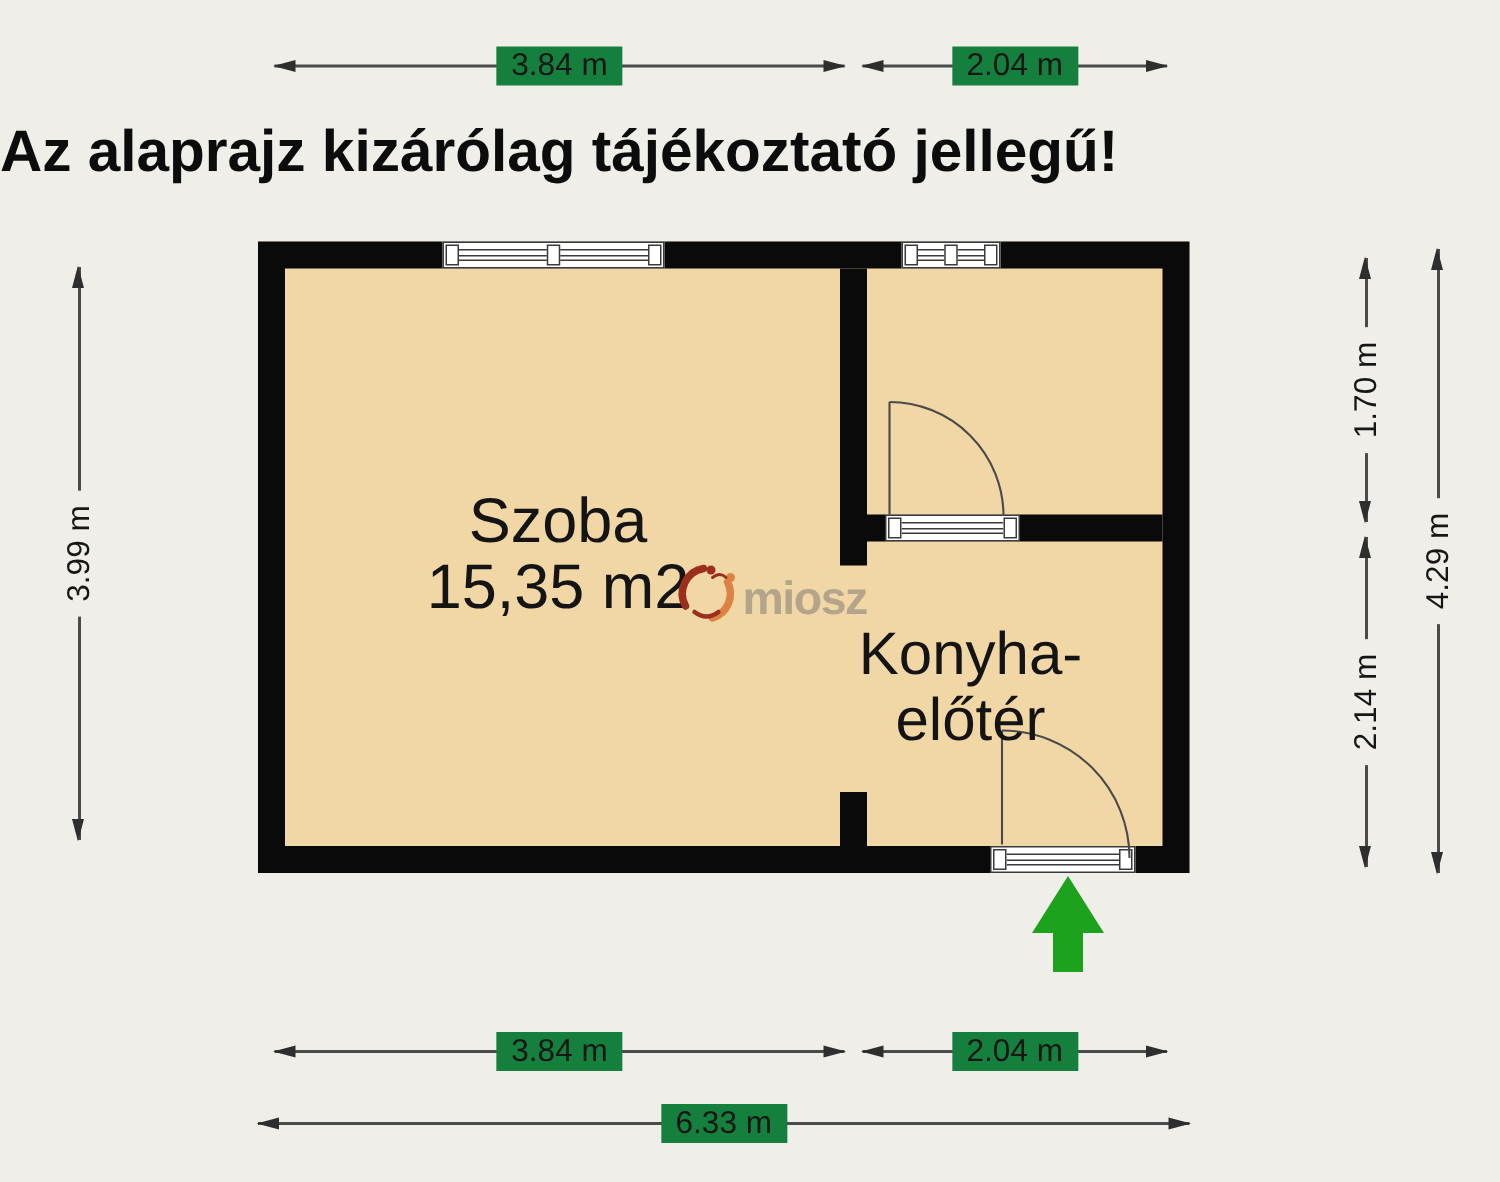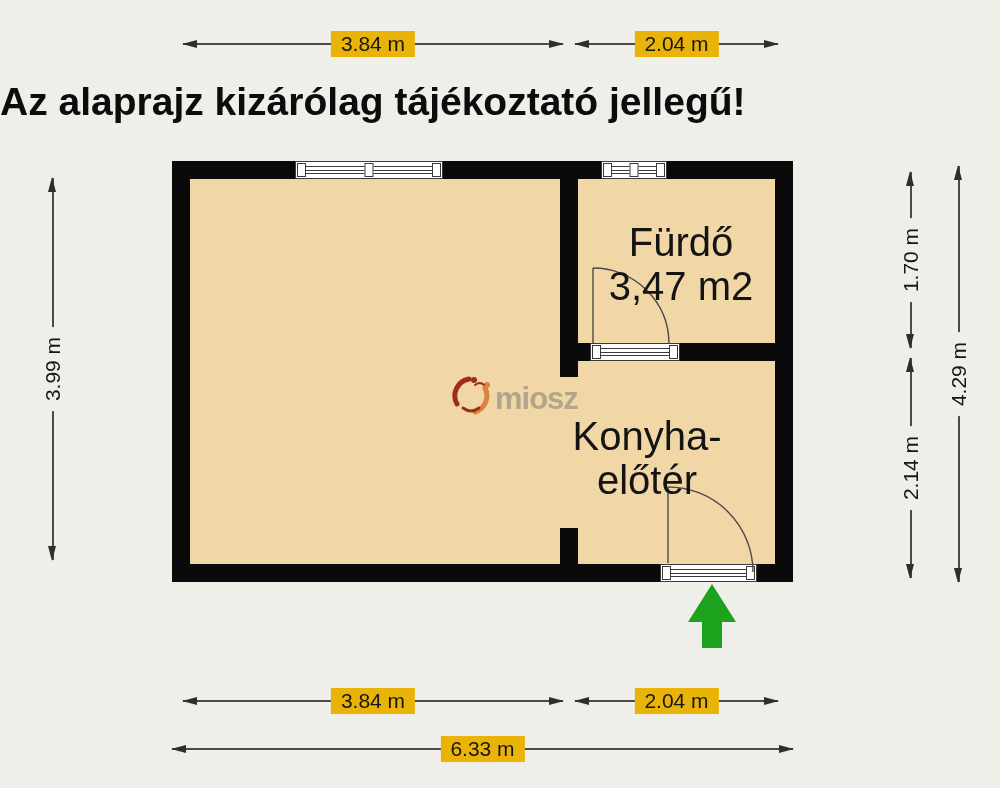--- a/index.html
+++ b/index.html
@@ -90,21 +90,21 @@
   .dimh .ah-r {
     position: absolute; right: -1px; top: -5px;
     width: 0; height: 0;
     border-top: 4.5px solid transparent;
     border-bottom: 4.5px solid transparent;
     border-left: 15px solid #2e2e2e;
   }
   .dimh .lbl {
     position: absolute; left: 50%; top: -1px;
     transform: translate(-50%, -50%);
-    background: #eab308;
+    background: #15803d;
     padding: 0 10px;
     font-size: 21px;
     color: #161616;
     line-height: 26px;
     white-space: nowrap;
   }
   .dimv { position: absolute; width: 0; border-left: 2px solid #4a4a4a; }
   .dimv .av-t {
     position: absolute; top: -1px; left: -6px;
     width: 0; height: 0;
@@ -171,23 +171,23 @@
     <path d="M593 268 L593 343" fill="none" stroke="#4a4a4a" stroke-width="1.4"></path>
     <path d="M593 268 A76 76 0 0 1 669 344" fill="none" stroke="#4a4a4a" stroke-width="1.4"></path>
     <path d="M668 487 L668 563" fill="none" stroke="#4a4a4a" stroke-width="1.4"></path>
     <path d="M668 487 A85 85 0 0 1 753 572" fill="none" stroke="#4a4a4a" stroke-width="1.4"></path>
   </svg>
 
   <svg class="arrow-svg" style="left:680px;top:580px;" width="64" height="72" viewBox="680 580 64 72">
     <polygon points="712,584 736,622 722,622 722,648 702,648 702,622 688,622" fill="#1da21d"></polygon>
   </svg>
 
-  <div class="room-label fs40" style="left:681px;top:264px;">
-    <span>Fürdő</span>
-    <span>3,47 m2</span>
+  <div class="room-label fs42" style="left:372px;top:369px;">
+    <span>Szoba</span>
+    <span>15,35 m2</span>
   </div>
   <div class="room-label fs40" style="left:647px;top:458px;">
     <span>Konyha-</span>
     <span>előtér</span>
   </div>
 
   <svg class="logo-svg" style="left:449px;top:374px;" width="44" height="44" viewBox="0 0 44 44">
     <path d="M20 5 A17 17 0 0 0 8 30" fill="none" stroke="#9b2e1d" stroke-width="5" stroke-linecap="round"></path>
     <path d="M36 14 A17 17 0 0 1 26 38" fill="none" stroke="#dc8243" stroke-width="5" stroke-linecap="round"></path>
     <circle cx="25" cy="6" r="3" fill="#9b2e1d"></circle>

